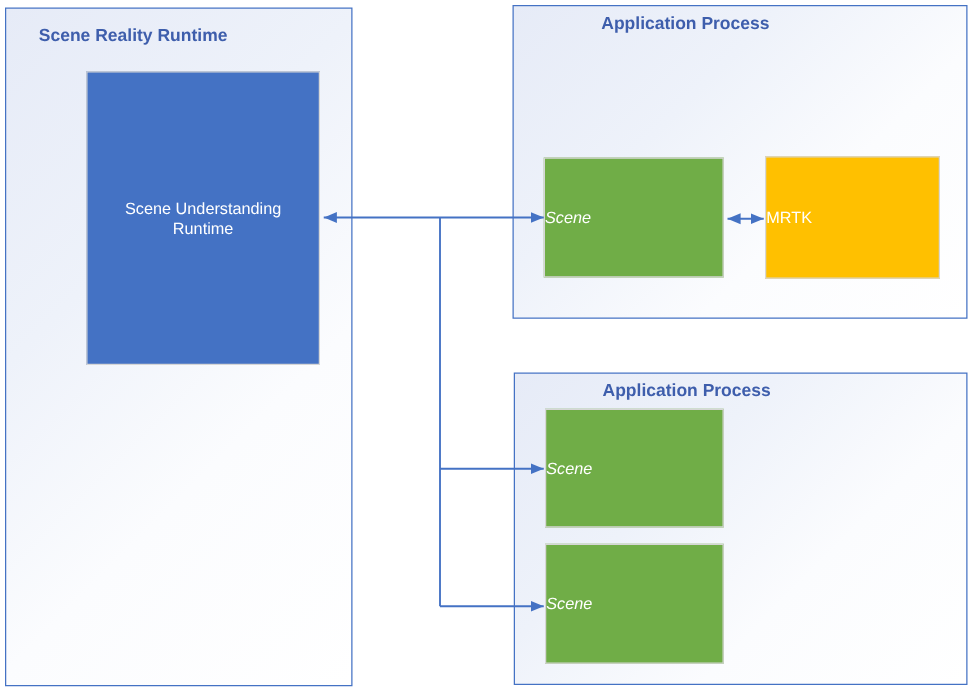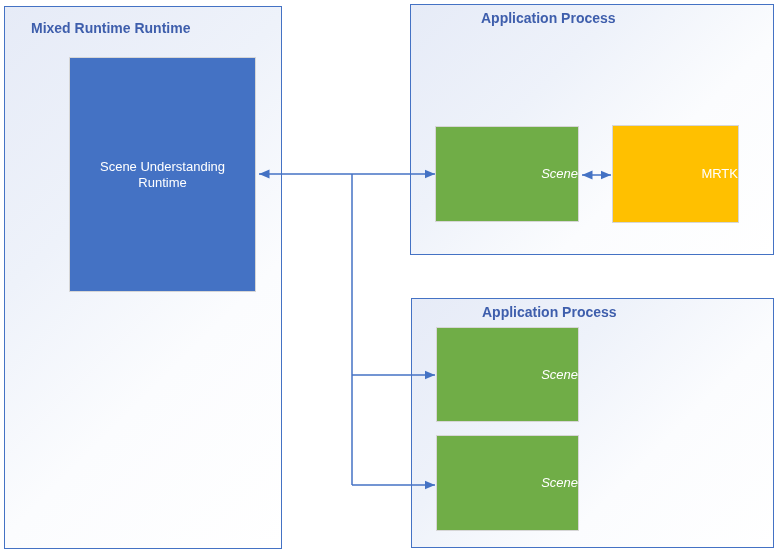--- a/index.html
+++ b/index.html
@@ -26,60 +26,60 @@
     font-size: 14px;
     font-weight: bold;
     color: #3E5EAC;
     white-space: nowrap;
   }
   .node {
     position: absolute;
     box-sizing: border-box;
     display: flex;
     align-items: center;
-    justify-content: flex-end;
+    justify-content: flex-start;
     text-align: center;
     color: #ffffff;
     font-size: 13px;
     border: 1.5px solid #D6D6D6;
     line-height: 1.2;
   }
   .node-blue   { background: #4472C4; }
   .node-green  { background: #70AD47; font-style: italic; }
   .node-gold   { background: #FFC000; }
 
   #container-mixed-reality { left: 4px;   top: 6px;   width: 278px; height: 543px; }
   #container-app-top       { left: 410px; top: 4px;   width: 364px; height: 251px; }
   #container-app-bottom    { left: 411px; top: 298px; width: 363px; height: 250px; }
 
   #title-mixed-reality { left: 26px; top: 13px; }
   #title-app-top       { left: 70px; top: 5px; }
   #title-app-bottom    { left: 70px; top: 5px; }
 
   #box-scene-understanding { left: 64px;  top: 50px;  width: 187px; height: 235px; padding: 0 6px; }
   #box-scene-top           { left: 24px;  top: 121px; width: 144px; height: 96px; }
-  #box-mrtk                { left: 201px; top: 120px; width: 127px; height: 98px; }
+  #box-mrtk                { left: 201px; top: 120px; width: 140px; height: 98px; }
   #box-scene-mid           { left: 24px;  top: 28px;  width: 143px; height: 95px; }
   #box-scene-bottom        { left: 24px;  top: 136px; width: 143px; height: 96px; }
 
   .connector-layer {
     position: absolute;
     left: 0; top: 0;
     width: 778px;
     height: 557px;
     pointer-events: none;
   }
 </style>
 </head>
 <body>
 
 <div class="canvas">
 
   <div class="container" id="container-mixed-reality">
-    <div class="container-title" id="title-mixed-reality">Mixed Runtime Runtime</div>
+    <div class="container-title" id="title-mixed-reality">Scene Reality Runtime</div>
     <div class="node node-blue" id="box-scene-understanding">
       <span>Scene Understanding Runtime</span>
     </div>
   </div>
 
   <div class="container" id="container-app-top">
     <div class="container-title" id="title-app-top">Application Process</div>
     <div class="node node-green" id="box-scene-top">
       <span>Scene</span>
     </div>

